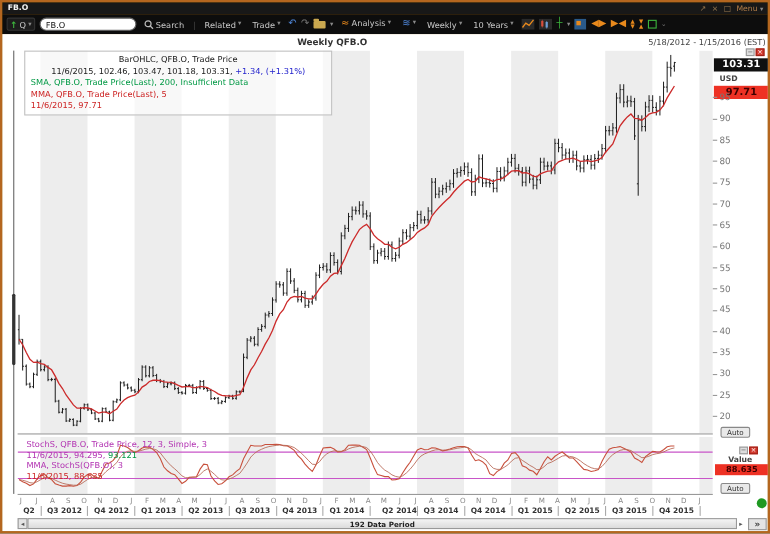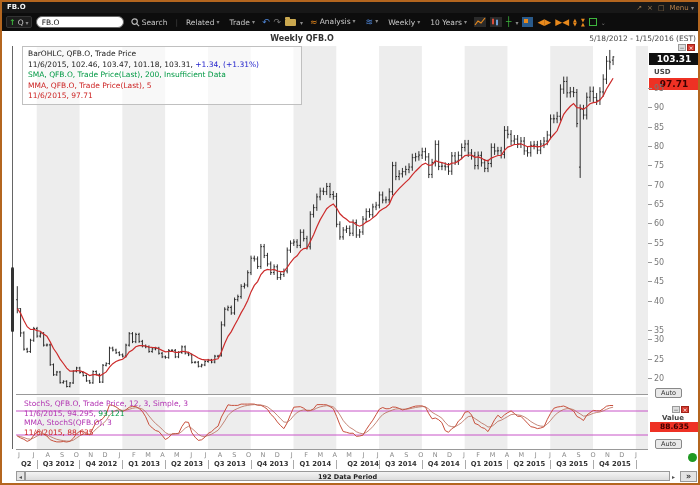--- a/index.html
+++ b/index.html
@@ -32,21 +32,21 @@
   
   .chartwin{position:absolute;left:0;top:29px;width:696px;height:452px;background:#fff;}
   .chart-title{position:absolute;left:200px;top:3px;width:200px;text-align:center;font-size:8px;font-weight:bold;color:#333;}
   .chart-dates{position:absolute;right:2px;top:3px;font-size:7.5px;color:#444;}
   .wicons{position:absolute;display:flex;gap:1px;}
   .wic{width:8px;height:7px;font-size:6px;line-height:6px;text-align:center;border:1px solid #999;background:#ddd;color:#555;}
   .wic.red{background:#d43a2f;border-color:#a02218;color:#fff;}
   svg{position:absolute;}
   .legendbox{position:absolute;left:20px;top:15px;width:280px;border:1px solid #c0c0c0;background:rgba(255,255,255,.6);
              padding:2px 5px;font-size:7.5px;line-height:10.5px;}
-  .lg-black{color:#1a1a1a;} .lg-blue{color:#2222cc;} .lg-green{color:#009944;} .lg-red{color:#cc2222;}
+  .lg-black{color:#1a1a1a;text-align:center;} .lg-blue{color:#2222cc;} .lg-green{color:#009944;} .lg-red{color:#cc2222;}
   .lg-mag{color:#b233b2;}
   .stlegend{position:absolute;left:22px;top:368px;font-size:7.5px;line-height:9.5px;z-index:3;}
   
   .badge{position:absolute;left:647px;width:50px;height:12px;font-size:9px;font-weight:bold;text-align:center;line-height:12px;}
   .badge.black{background:#101010;color:#fff;}
   .badge.red{background:#ee3124;color:#3d0000;}
   .usd{position:absolute;left:652px;top:37px;font-size:7px;font-weight:bold;color:#444;}
   .ytick{position:absolute;left:646px;font-size:8px;color:#777;line-height:8px;}
   .ytick:before{content:"";display:inline-block;width:4px;height:1px;background:#999;vertical-align:middle;margin-right:2px;}
   .autobtn{position:absolute;left:653px;width:27px;height:10px;background:#e9e9e9;border:1px solid #888;border-radius:2px;
@@ -750,21 +750,21 @@
         <div class="ytick" style="top: 92.6664px;">85</div>
         <div class="ytick" style="top: 112px;">80</div>
         <div class="ytick" style="top: 131.333px;">75</div>
         <div class="ytick" style="top: 150.666px; text-align: center;">70</div>
         <div class="ytick" style="top: 170px;">65</div>
         <div class="ytick" style="top: 189.333px;">60</div>
         <div class="ytick" style="top: 208.667px;">55</div>
         <div class="ytick" style="top: 228px;">50</div>
         <div class="ytick" style="top: 247.333px;">45</div>
         <div class="ytick" style="top: 266.667px;">40</div>
-        <div class="ytick" style="top: 296px;">35</div>
+        <div class="ytick" style="top: 286px;">35</div>
         <div class="ytick" style="top: 305.333px;">30</div>
         <div class="ytick" style="top: 324.667px;">25</div>
         <div class="ytick" style="top: 344px;">20</div>
       </div>
     <div class="autobtn" style="top:357px;">Auto</div>
 
     <svg id="sub-svg" style="left:14px;top:366px;" width="632" height="52">
         <rect x="0" y="0" width="632" height="52" fill="#ffffff"></rect>
         <rect x="20.737499999999997" y="0" width="42.791666666666664" height="52" fill="#ededed"></rect>
         <rect x="106.32083333333333" y="0" width="42.79166666666666" height="52" fill="#ededed"></rect>

